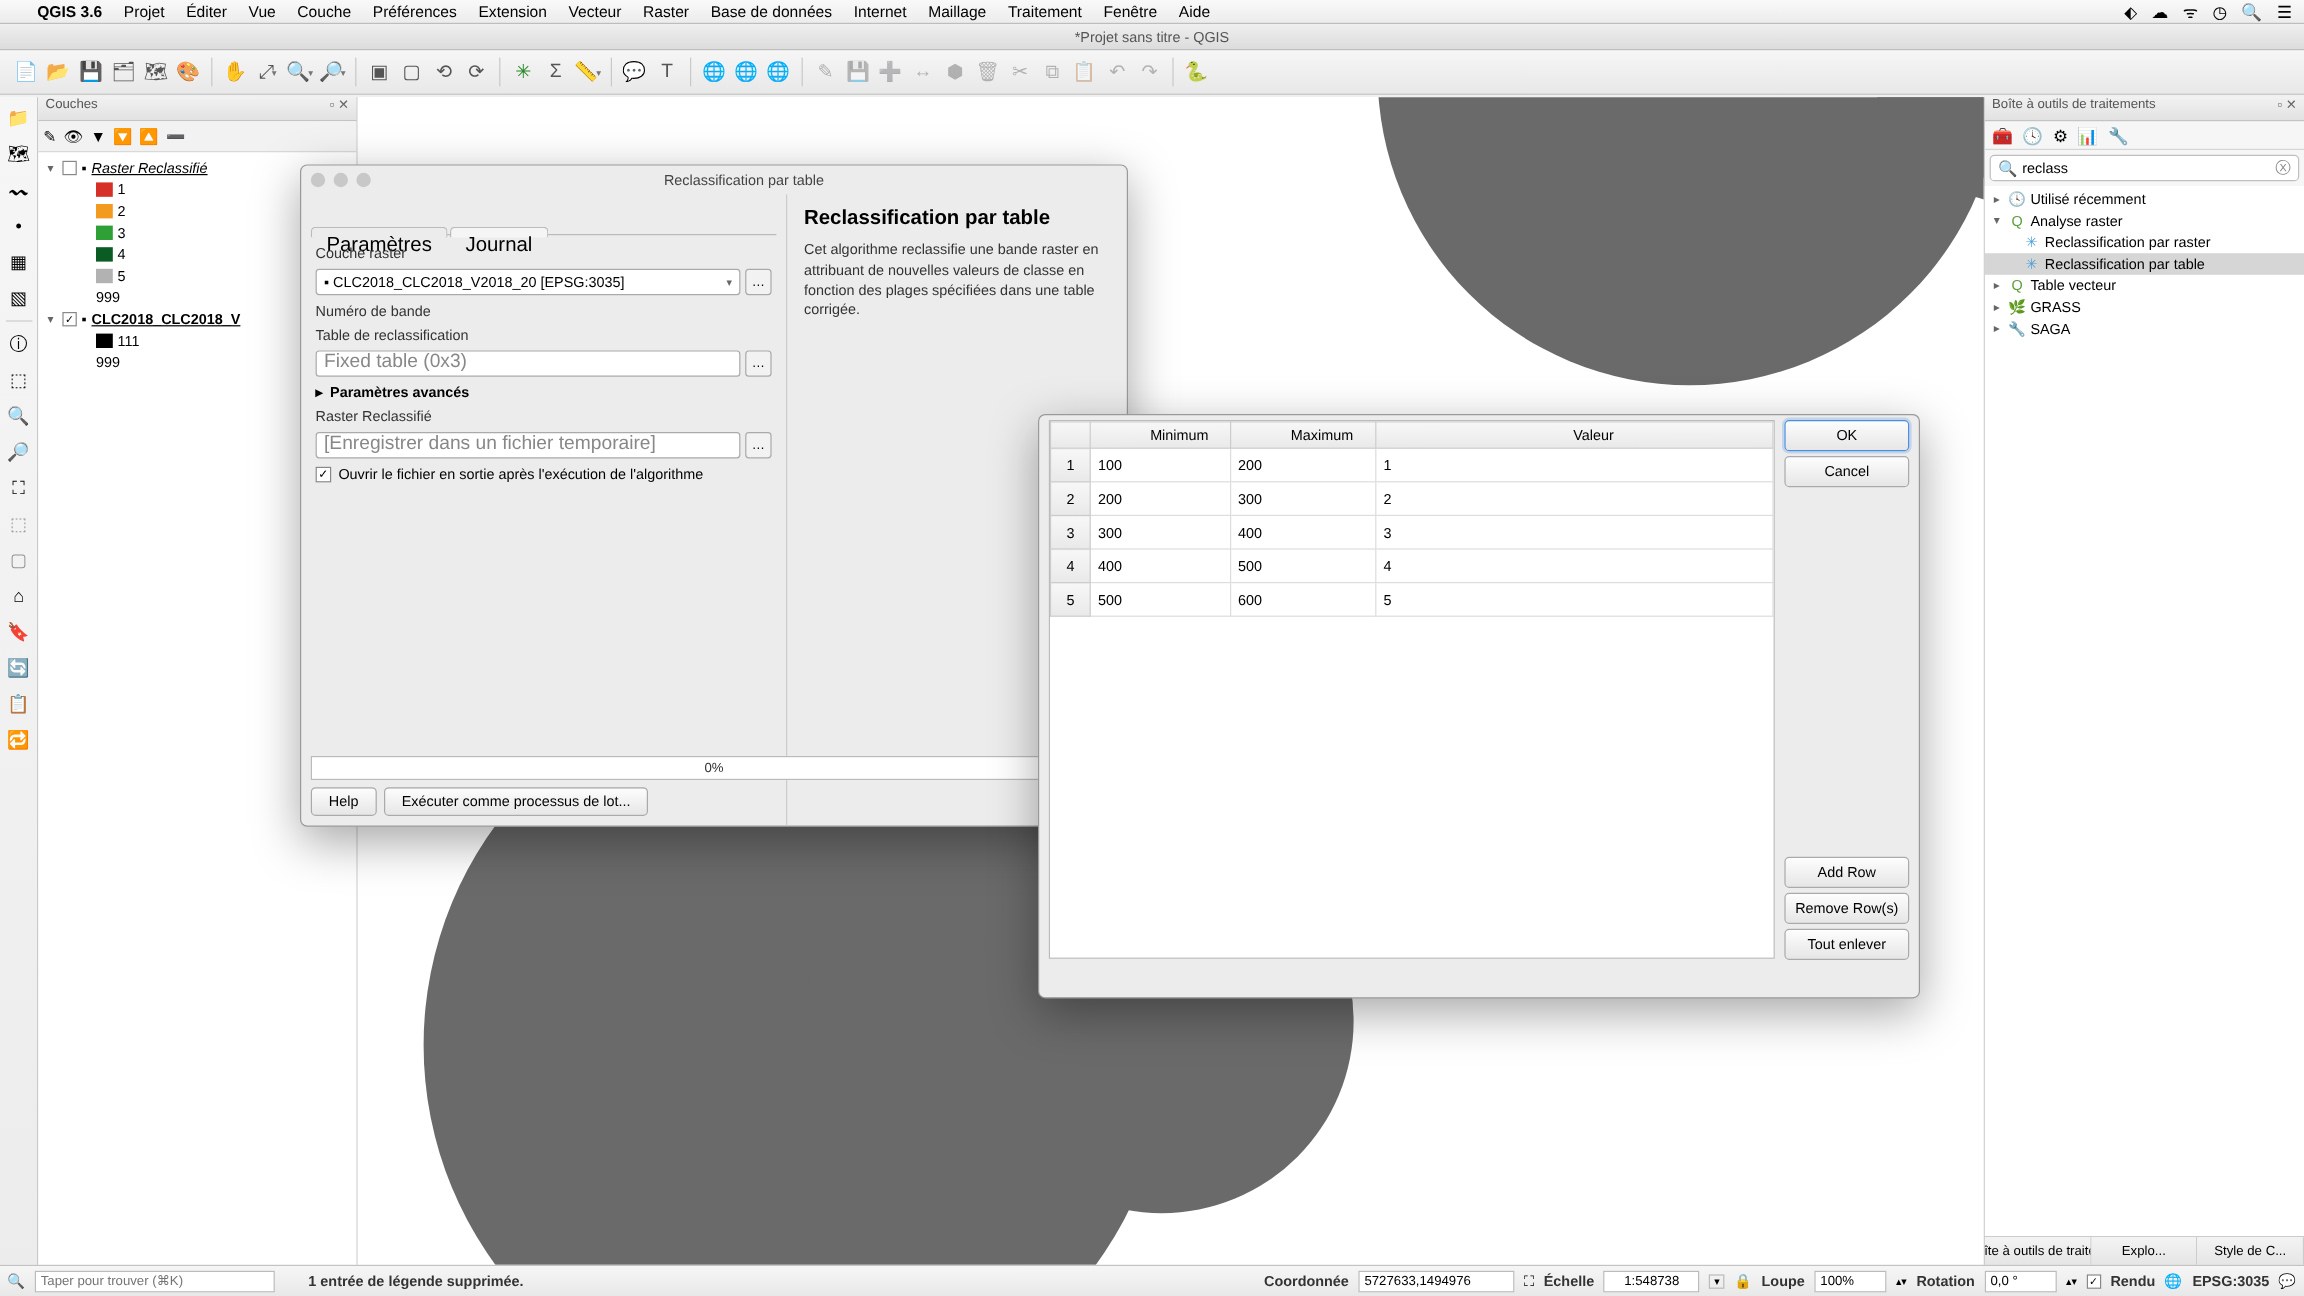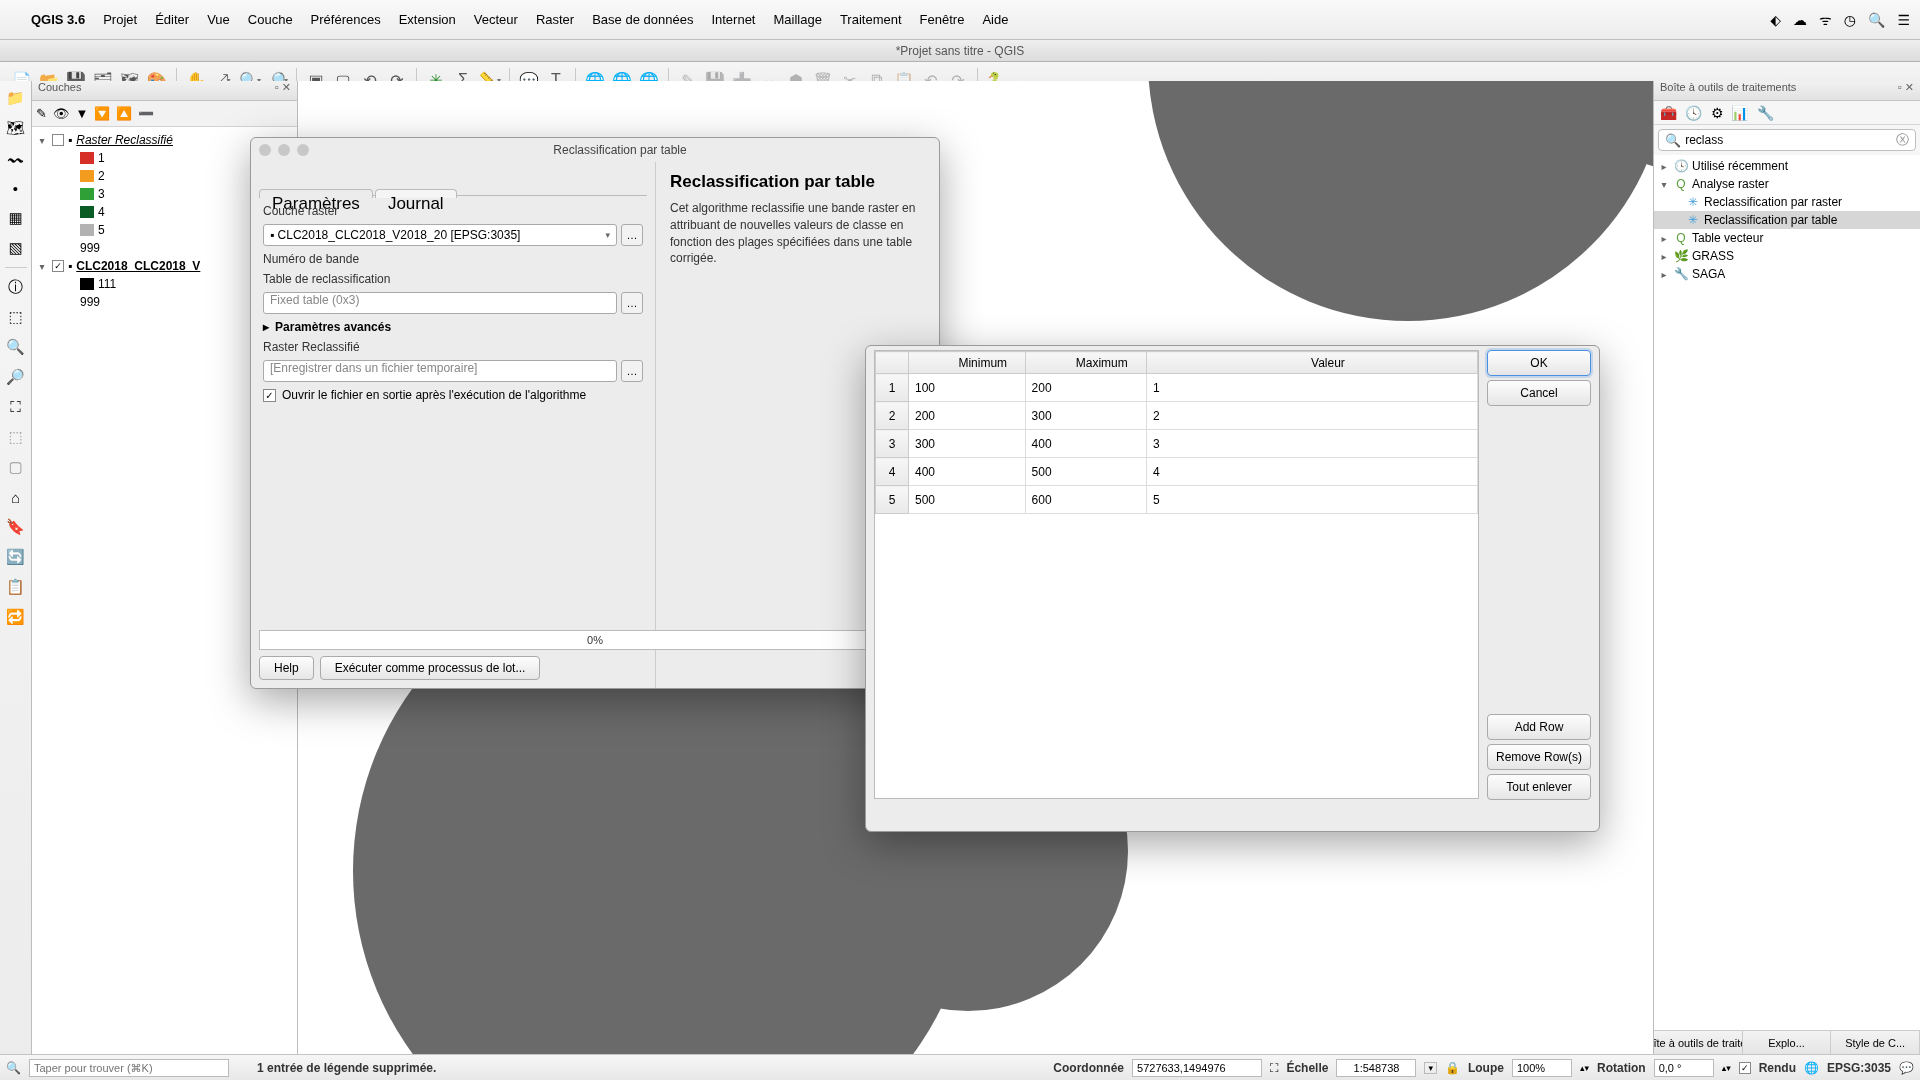--- a/index.html
+++ b/index.html
@@ -1,19 +1,19 @@
 <!DOCTYPE html>
 <html><head>
 <meta charset="utf-8">
 <style>
 * { box-sizing: border-box; margin: 0; padding: 0; font-family: -apple-system, "Helvetica Neue", Arial, sans-serif; }
 body { width: 1920px; height: 1080px; background: #f0f0f0; font-size: 13px; color: #000; overflow: hidden; position: relative; }
 
 
-.menubar { height: 40px; background: linear-gradient(#f9f9f9,#ececec); border-bottom: 1px solid #bdbdbd; display: flex; align-items: center; padding: 0 10px; font-size: 13px; justify-content: space-between; }
+.menubar { height: 20px; background: linear-gradient(#f9f9f9,#ececec); border-bottom: 1px solid #bdbdbd; display: flex; align-items: center; padding: 0 10px; font-size: 13px; justify-content: space-between; }
 .menubar .apple { font-size: 15px; margin-right: 12px; }
 .menubar .item { padding: 0 9px; cursor: default; }
 .menubar .app { font-weight: 600; }
 .menubar .right { margin-left: auto; display: flex; align-items: center; gap: 12px; font-size: 15px; }
 .menubar .right span { font-size: 14px; }
 
 
 .win-titlebar { height: 22px; background: linear-gradient(#efefef,#dcdcdc); border-bottom: 1px solid #b2b2b2; text-align: center; font-size: 12px; color: #555; line-height: 22px; }
 
 
@@ -83,21 +83,21 @@
 .reclass-left { width:405px; border-right:1px solid #ccc; display:flex; flex-direction:column;}
 .reclass-tabs { height:26px; display:flex; border-bottom:1px solid #bbb; margin: 8px 8px 0 8px;}
 .reclass-tabs .tab { padding:4px 12px; font-size:17px; border:1px solid #bbb; border-bottom:none; background:#f5f5f5; border-radius:4px 4px 0 0; margin-right:2px;margin-top:19px;}
 .reclass-tabs .tab.active{background:#ececec; font-weight:500;}
 .reclass-form { padding:8px 12px; font-size:12px; display:flex; flex-direction:column; gap:6px;}
 .reclass-form label { color:#333;}
 .form-row { display:flex; gap:4px; align-items:center;}
 .combo { flex:1; height:22px; border:1px solid #aaa; background:#fff; border-radius:3px; display:flex; align-items:center; padding:0 6px; font-size:12px; justify-content:space-between;}
 .combo::after{content:"▾"; font-size:9px; color:#666;}
 .sq-btn { width:22px; height:22px; border:1px solid #aaa; background:#f2f2f2; border-radius:3px; font-size:11px; display:flex; align-items:center; justify-content:center;}
-.textfield { flex:1; height:22px; border:1px solid #aaa; background:#fff; border-radius:3px; padding:0 6px; font-size:12px; color:#888;}
+.textfield { flex:1; height:22px; border:1px solid #aaa; background:#fff; border-radius:3px; padding:0 6px; font-size:16px; color:#888;}
 .advparam { display:flex; align-items:center; gap:6px; font-weight:600; font-size:12px;}
 .chk2 { width:13px; height:13px; border:1px solid #888; background:#fff; font-size:10px; text-align:center; line-height:11px;}
 .reclass-right { flex:1; padding:10px 14px; font-size:12px;}
 .reclass-right h2 { font-size:17px; font-weight:700; margin-bottom:8px;}
 .reclass-right p { color:#333; line-height:1.4;}
 .reclass-bottom { position:absolute; left:8px; right:8px; bottom:8px;}
 .progress { height:20px; border:1px solid #bbb; background:#fff; text-align:center; font-size:11px; line-height:18px; color:#333; margin-bottom:6px;}
 .dlg-btns { display:flex; gap:6px;}
 .dlg-btns button { height:24px; padding:0 14px; border:1px solid #aaa; background:linear-gradient(#fdfdfd,#e6e6e6); border-radius:4px; font-size:12px;}
 .dlg-btns .spacer{flex:1;}

